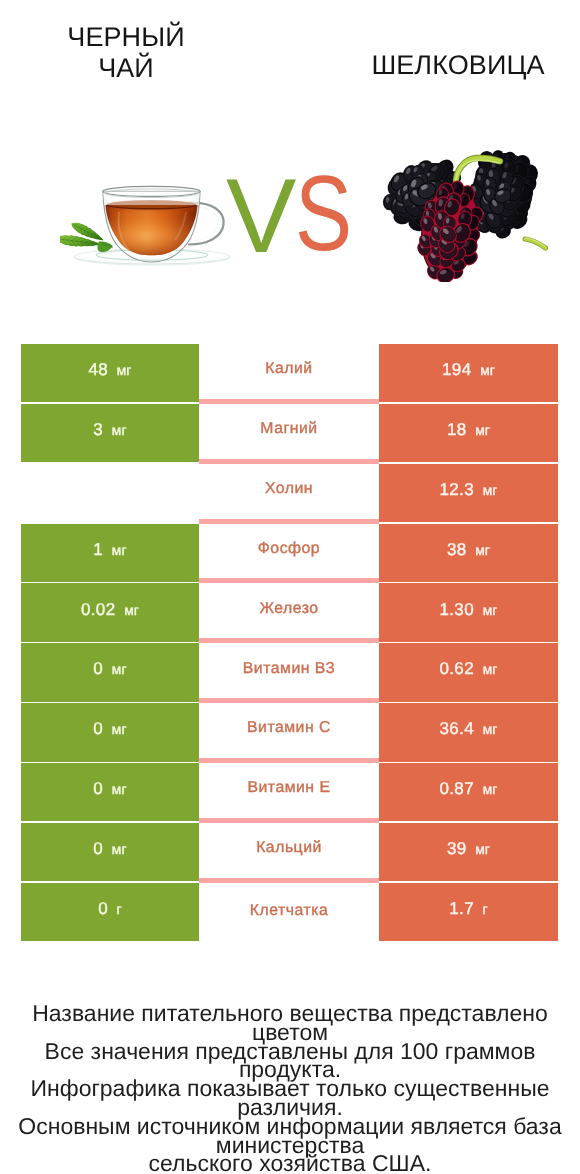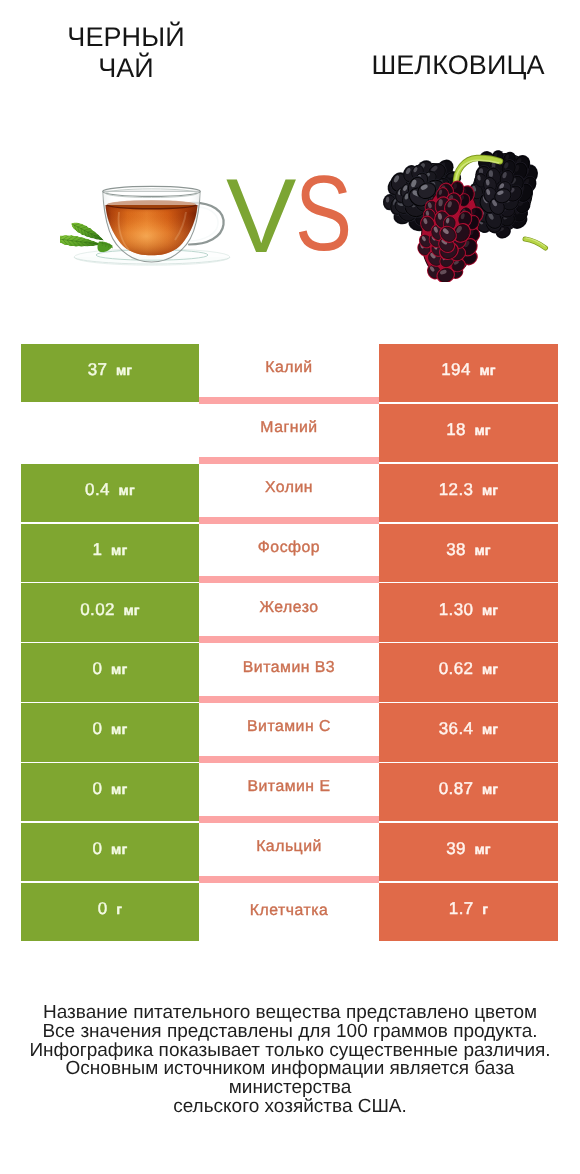--- a/index.html
+++ b/index.html
@@ -47,32 +47,32 @@
   .st2{fill:none;stroke:#b6d445;stroke-width:4.6;stroke-linecap:round}
   .st3{fill:none;stroke:#d6ea86;stroke-width:1.5;stroke-linecap:round;opacity:.85}
   .st1.sm{stroke-width:5}.st2.sm{stroke-width:3.5}.st3.sm{stroke-width:1.2;opacity:.8}
 
   
   .table{position:absolute;left:0;top:344px;width:580px;}
   .row{position:relative;height:59.85px;}
   .cell{position:absolute;top:0;height:58.45px;display:flex;align-items:center;justify-content:center;}
   .cell.left{left:21px;width:178px;background:#7FA630;}
   .cell.mid{left:199px;width:180px;background:#ffffff;height:59.85px;
-            border-bottom:7px solid #fca5a5;box-sizing:border-box;}
+            border-bottom:5px solid #fca5a5;box-sizing:border-box;}
   .row:last-child .cell.mid{border-bottom:none;}
   .cell.right{left:379px;width:179px;background:#E06A49;}
   .val{color:#F4FAE4;position:relative;top:-3px;font-size:17px;font-weight:400;white-space:nowrap;letter-spacing:0.4px;-webkit-text-stroke:0.42px #F4FAE4;}
-  .val .u{font-size:13.8px;font-weight:700;margin-left:2.6px;letter-spacing:0.2px;padding-left:6px;}
+  .val .u{font-size:13.8px;font-weight:400;margin-left:2.6px;letter-spacing:0.2px;padding-left:6px;}
   .cell.right .val{color:#FFF4EE;text-align:center;-webkit-text-stroke-color:#FFF4EE;}
   .lbl{color:#CB7051;position:relative;top:-2px;font-size:15.8px;font-weight:400;white-space:nowrap;letter-spacing:0.5px;-webkit-text-stroke:0.38px #CB7051;}
 
   
   .footer{
     position:absolute;left:15px;top:1004px;width:550px;text-align:center;
-    color:#1e1e1e;font-size:19px;line-height:18.8px;font-weight:400;
+    color:#1e1e1e;font-size:23px;line-height:18.8px;font-weight:400;
   }
 </style>
 </head>
 <body>
 
 <div class="page">
 
   <div class="title" id="title-left">Черный
 чай</div>
   <div class="title" id="title-right">Шелковица</div>
@@ -508,41 +508,41 @@
 
     <div class="vs">
       <span class="v">V</span>
         <span class="s">S</span>
     </div>
   </div>
 
   <div class="table" id="table">
       <div class="row">
         <div class="cell left">
-          <span class="val"><span>37</span><span class="u">мг</span></span>
+          <span class="val"><span>48</span><span class="u">мг</span></span>
         </div>
         <div class="cell mid">
           <span class="lbl">Калий</span>
         </div>
         <div class="cell right">
           <span class="val"><span>194</span><span class="u">мг</span></span>
         </div>
       </div>
       <div class="row">
+        <div class="cell left">
+          <span class="val"><span>3</span><span class="u">мг</span></span>
+        </div>
         <div class="cell mid">
           <span class="lbl">Магний</span>
         </div>
         <div class="cell right">
           <span class="val"><span>18</span><span class="u">мг</span></span>
         </div>
       </div>
       <div class="row">
-        <div class="cell left">
-          <span class="val"><span>0.4</span><span class="u">мг</span></span>
-        </div>
         <div class="cell mid">
           <span class="lbl">Холин</span>
         </div>
         <div class="cell right">
           <span class="val"><span>12.3</span><span class="u">мг</span></span>
         </div>
       </div>
       <div class="row">
         <div class="cell left">
           <span class="val"><span>1</span><span class="u">мг</span></span>

